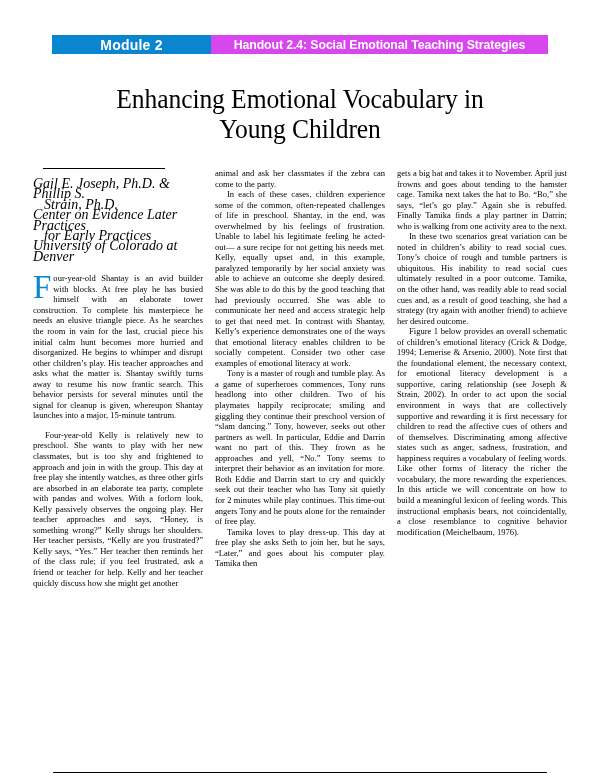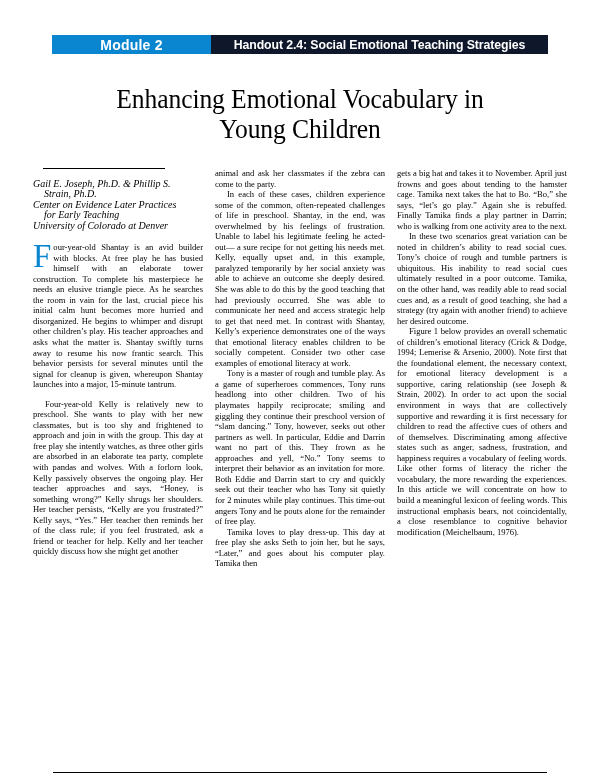--- a/index.html
+++ b/index.html
@@ -33,21 +33,21 @@
     font-family: "Liberation Sans", sans-serif;
     font-weight: bold;
     font-size: 14px;
     letter-spacing: 0.2px;
     display: flex;
     align-items: center;
     justify-content: center;
   }
   .header-handout {
     flex: 1;
-    background: #0f172a;
+    background: #d946ef;
     color: #ffffff;
     font-family: "Liberation Sans", sans-serif;
     font-weight: bold;
     font-size: 12.3px;
     letter-spacing: -0.1px;
     display: flex;
     align-items: center;
     justify-content: center;
   }
 
@@ -96,21 +96,21 @@
   }
 
   
   .author-rule {
     border-top: 1.3px solid #000000;
     width: 122px;
     margin: 0 0 10px 10px;
   }
   .author-block {
     font-style: italic;
-    font-size: 10px;
+    font-size: 14px;
     line-height: 10.4px;
     margin-bottom: 11px;
     text-align: left;
   }
   .author-block .l { display: block; }
   .author-block .ind { padding-left: 11px; }
 
   
   .dropcap-para::first-letter {
     float: left;
@@ -202,21 +202,21 @@
 </h1>
 
 <div class="columns">
 
   <div class="col">
     <div class="author-rule"></div>
     <div class="author-block">
       <span class="l">Gail E. Joseph, Ph.D. &amp; Phillip S.</span>
       <span class="l ind">Strain, Ph.D.</span>
       <span class="l">Center on Evidence Later Practices</span>
-      <span class="l ind">for Early Teaching</span>
+      <span class="l ind">for Early Practices</span>
       <span class="l">University of Colorado at Denver</span>
     </div>
     <p class="dropcap-para">Four-year-old Shantay is an avid builder with blocks. At free play he has busied himself with an elaborate tower construction. To complete his masterpiece he needs an elusive triangle piece. As he searches the room in vain for the last, crucial piece his initial calm hunt becomes more hurried and disorganized. He begins to whimper and disrupt other children’s play. His teacher approaches and asks what the matter is. Shantay swiftly turns away to resume his now frantic search. This behavior persists for several minutes until the signal for cleanup is given, whereupon Shantay launches into a major, 15-minute tantrum.</p>
     <div class="sp"></div>
     <p class="indent">Four-year-old Kelly is relatively new to preschool. She wants to play with her new classmates, but is too shy and frightened to approach and join in with the group. This day at free play she intently watches, as three other girls are absorbed in an elaborate tea party, complete with pandas and wolves. With a forlorn look, Kelly passively observes the ongoing play. Her teacher approaches and says, “Honey, is something wrong?”  Kelly shrugs her shoulders. Her teacher persists, “Kelly are you frustrated?”  Kelly says, “Yes.”  Her teacher then reminds her of the class rule; if you feel frustrated, ask a friend or teacher for help. Kelly and her teacher quickly discuss how she might get another</p>
   </div>
 
   <div class="col">
     <p>animal and ask her classmates if the zebra can come to the party.</p>
     <p class="indent">In each of these cases, children experience some of the common, often-repeated challenges of life in preschool. Shantay, in the end, was overwhelmed by his feelings of frustration. Unable to label his legitimate feeling he acted-out— a sure recipe for not getting his needs met. Kelly, equally upset and, in this example, paralyzed temporarily by her social anxiety was able to achieve an outcome she deeply desired. She was able to do this by the good teaching that had previously occurred. She was able to communicate her need and access strategic help to get that need met. In contrast with Shantay, Kelly’s experience demonstrates one of the ways that emotional literacy enables children to be socially competent. Consider two other case examples of emotional literacy at work.</p>

